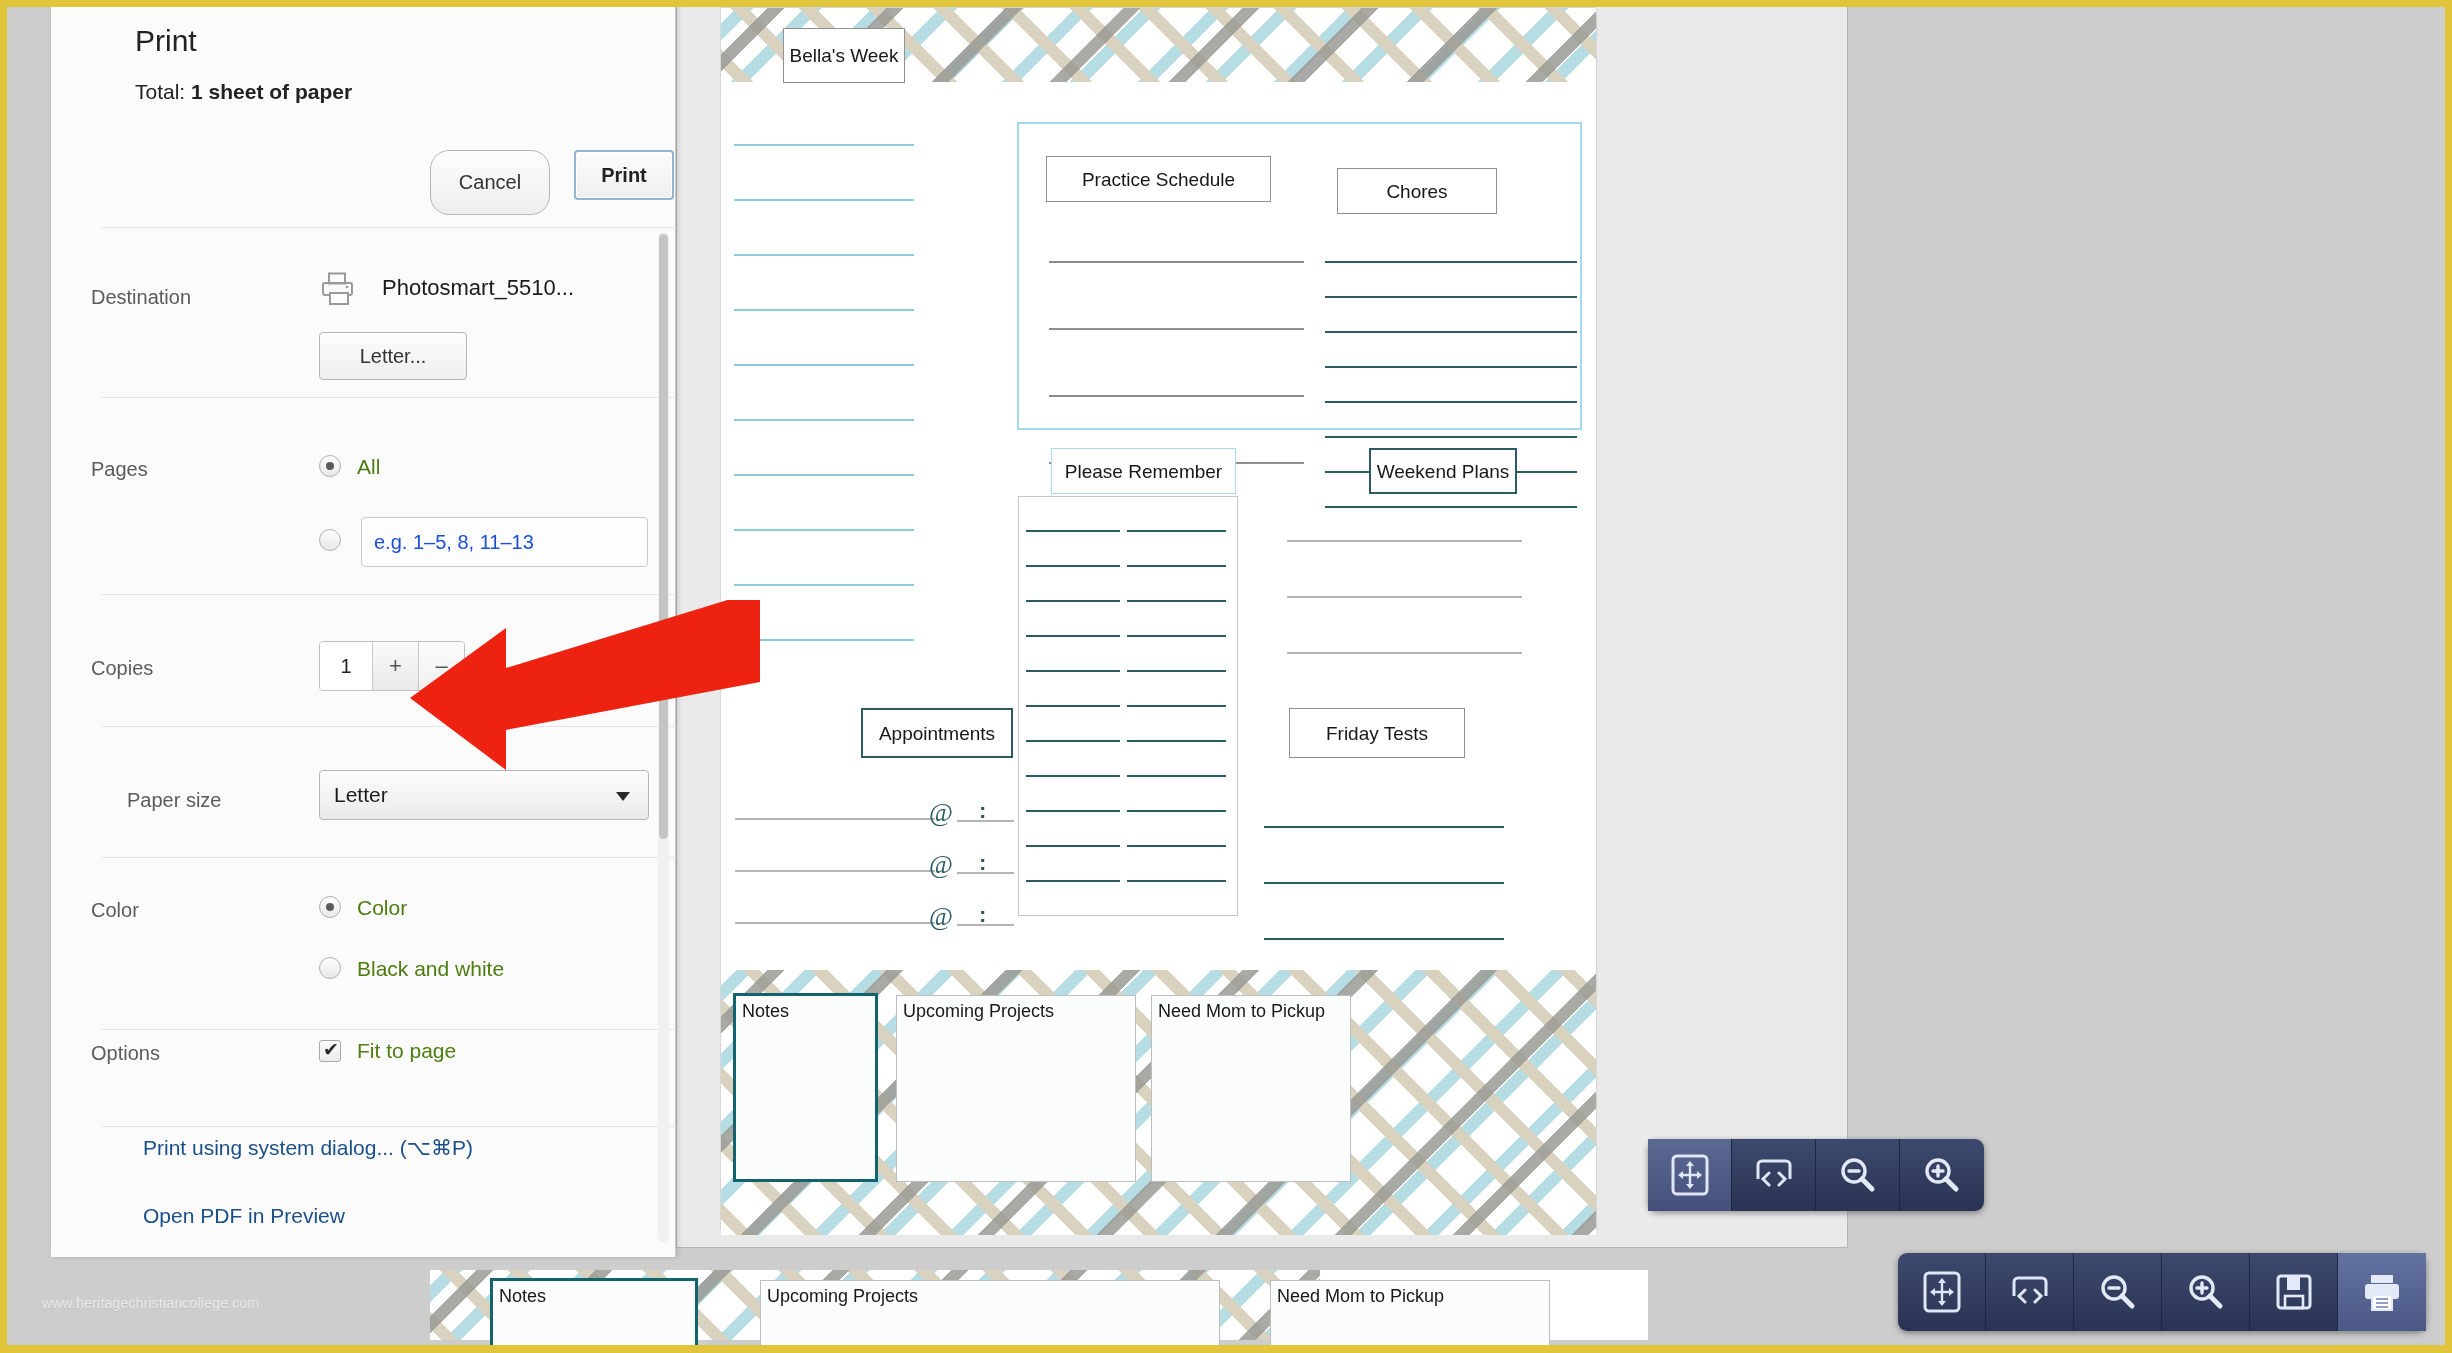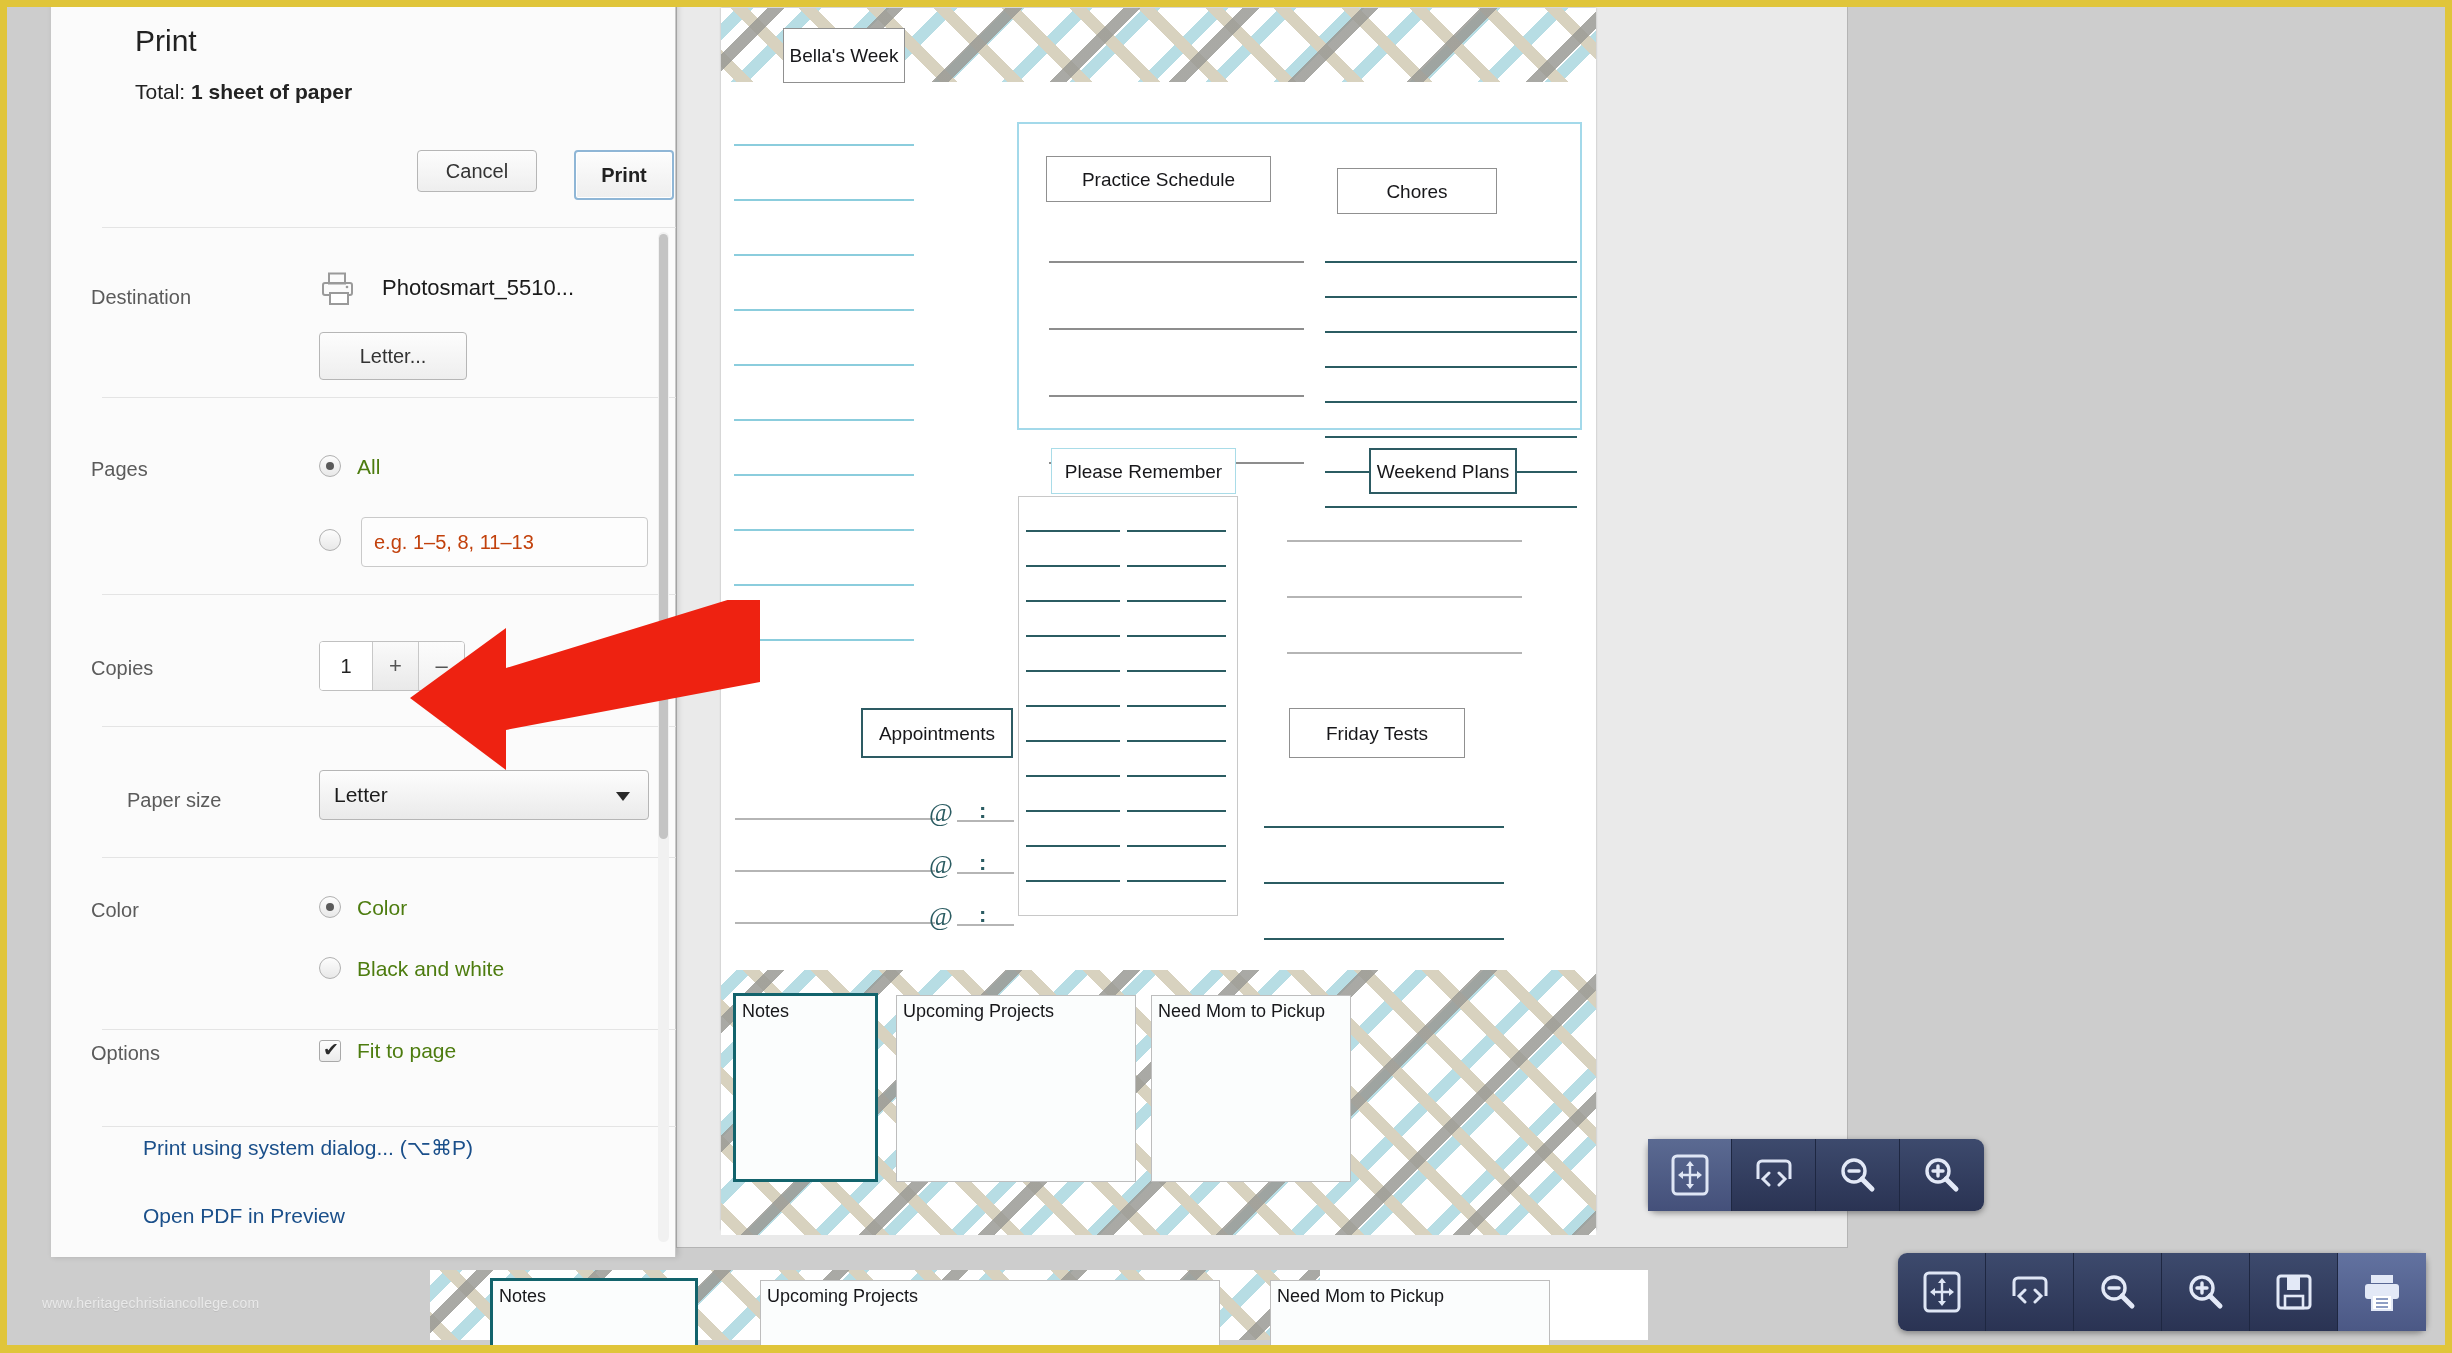--- a/index.html
+++ b/index.html
@@ -145,21 +145,21 @@
   .dlg-total b { font-weight:bold; }
 
   .btn {
     position:absolute;
     display:flex; align-items:center; justify-content:center;
     font-size:20px; color:#333;
     background:linear-gradient(#fdfdfd,#eeeeee);
     border:1px solid #b6b6b6; border-radius:4px;
     cursor:pointer;
   }
-  #btn-cancel { left:366px; top:150px; width:120px; height:42px; }
+  #btn-cancel { left:379px; top:150px; width:120px; height:65px;border-radius:19px; }
   #btn-print  {
     left:523px; top:150px; width:100px; height:50px;
     font-weight:bold; color:#222;
     border:2px solid #8fb6d6;
     box-shadow:0 0 0 1px #ffffff inset;
   }
 
   .section {
     position:absolute; left:51px; width:574px;
     border-top:1px solid #e4e4e4;
@@ -176,21 +176,21 @@
   }
   .radio.checked::after {
     content:""; position:absolute; left:6px; top:6px;
     width:8px; height:8px; border-radius:50%; background:#5a5a5a;
   }
   .radio-label { position:absolute; font-size:21px; color:#4d7c0f; }
 
   .text-input {
     position:absolute;
     background:#fdfdfd; border:1px solid #cacaca; border-radius:4px;
-    font-size:20px; color:#c2410c;
+    font-size:20px; color:#1d4ed8;
     display:flex; align-items:center; padding-left:12px;
   }
 
   .stepper {
     position:absolute; display:flex;
     border:1px solid #c0c0c0; border-radius:4px; overflow:hidden;
     background:#fff;
   }
   .stepper .val {
     width:52px; height:48px; display:flex; align-items:center;

